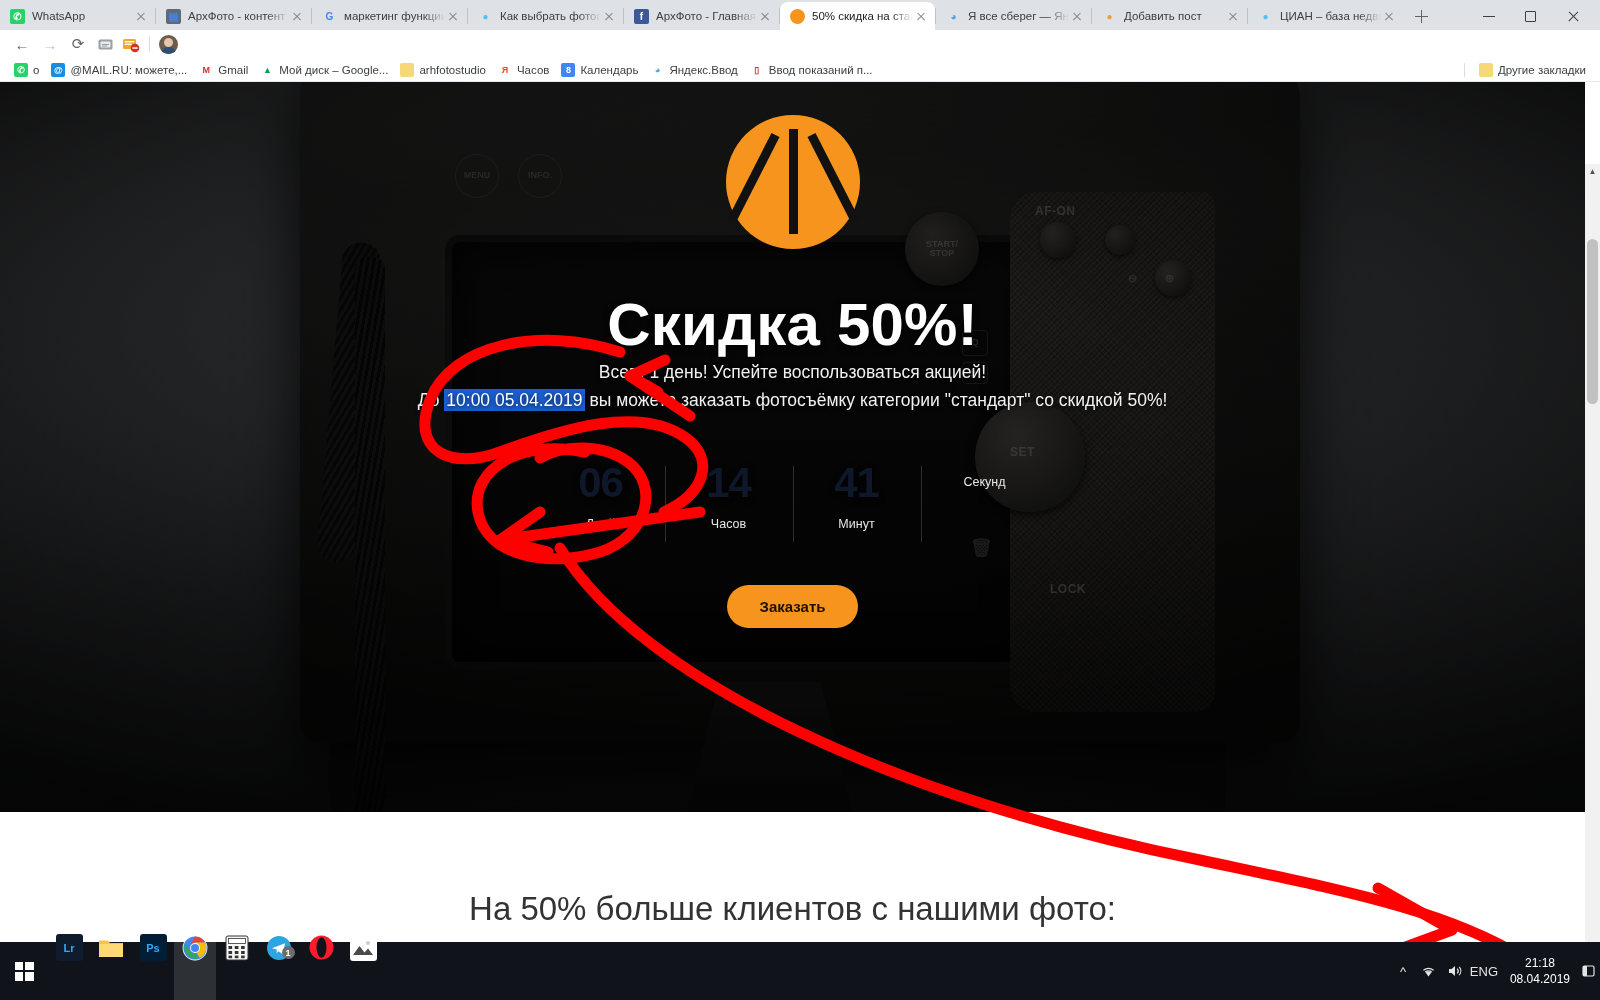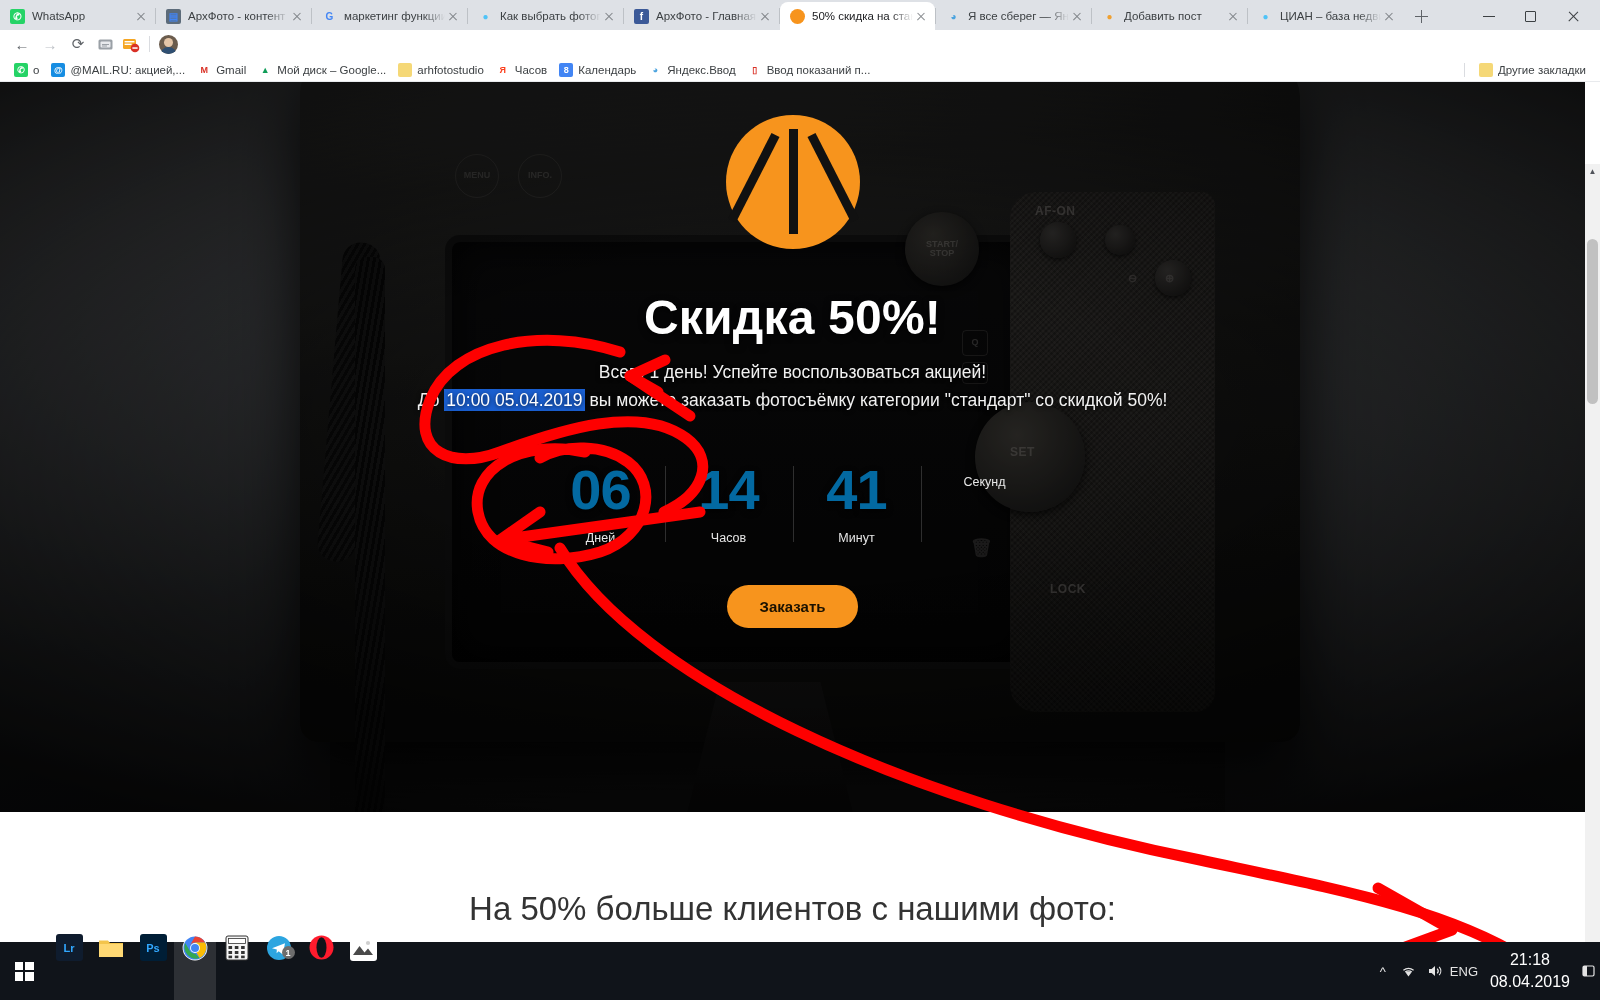--- a/index.html
+++ b/index.html
@@ -181,21 +181,21 @@
     position:absolute; left:50%; top:33px; transform:translateX(-50%);
     width:134px; height:134px; border-radius:50%; background:#f7941d;
   }
   .logo .spoke { position:absolute; background:#111; }
   .logo .s-mid { left:63px; top:14px; width:9px; height:105px; }
   .logo .s-l { left:45px; top:20px; width:9px; height:96px; transform-origin:top center; transform:rotate(27deg); }
   .logo .s-r { left:81px; top:20px; width:9px; height:96px; transform-origin:top center; transform:rotate(-27deg); }
 
   .h1 {
     position:absolute; left:0; right:0; top:208px;
-    font-size:48px; font-weight:bold; color:#ffffff; letter-spacing:.2px;
+    font-size:60px; font-weight:bold; color:#ffffff; letter-spacing:.2px;
     text-shadow:0 2px 7px rgba(0,0,0,.75);
   }
   .sub1 {
     position:absolute; left:0; right:0; top:280px;
     font-size:17.5px; color:#f1f1f1; text-shadow:0 1px 4px rgba(0,0,0,.8);
   }
   .sub2 {
     position:absolute; left:0; right:0; top:308px;
     font-size:17.5px; color:#f1f1f1; text-shadow:0 1px 4px rgba(0,0,0,.8);
   }
@@ -203,21 +203,21 @@
 
   .counter {
     position:absolute; left:50%; top:380px; transform:translateX(-50%);
     display:flex; align-items:flex-start;
   }
   .cunit { width:128px; text-align:center; position:relative; }
   .cunit + .cunit:before {
     content:""; position:absolute; left:0; top:4px; width:1px; height:76px;
     background:rgba(255,255,255,.17);
   }
-  .cnum { font-size:56px; font-weight:bold; color:#0369a1; line-height:1; letter-spacing:-1px;
+  .cnum { font-size:42px; font-weight:bold; color:#0f172a; line-height:1; letter-spacing:-1px;
           text-shadow:0 2px 6px rgba(0,0,0,.8); }
   .clabel { margin-top:13px; font-size:12.5px; color:#e7e7e7; }
 
   .cta {
     position:absolute; left:50%; top:503px; transform:translateX(-50%);
     background:#f7941d; color:#1a1100; border:none; border-radius:25px;
     padding:0 33px; height:43px; font-size:15px; font-weight:bold;
     font-family:"Liberation Sans", sans-serif; cursor:pointer;
   }
 
@@ -243,21 +243,21 @@
   }
   .tstart { width:48px;height:58px; display:flex;align-items:center;justify-content:center; }
   .winlogo { width:19px;height:19px; display:grid; grid-template-columns:1fr 1fr; grid-template-rows:1fr 1fr; gap:2.4px; }
   .winlogo i { background:#ffffff; display:block; }
   .tapp { width:42px;height:74px; display:flex;align-items:flex-start;justify-content:center; position:relative; }
   .tapp.active { background:rgba(255,255,255,.12); }
   .tapp .ind { position:absolute; bottom:2px; left:9px; width:24px; height:3px; background:#6cb4ee; border-radius:2px; }
   .appicon { width:27px;height:27px; border-radius:3px; display:flex;align-items:center;justify-content:center; font-size:11px; font-weight:bold; position:relative; }
   .tray { margin-left:auto; display:flex; align-items:center; height:58px; padding-right:4px; color:#e8e8e8; font-size:11.5px; }
   .trayicon { width:26px;height:58px; display:flex;align-items:center;justify-content:center; color:#e4e4e4; font-size:13px; }
-  .clock { text-align:center; line-height:1.35; padding:0 10px; font-size:16px; color:#ffffff; }
+  .clock { text-align:center; line-height:1.35; padding:0 10px; font-size:12px; color:#ffffff; }
   .notifbtn { width:16px;height:58px; display:flex;align-items:center;justify-content:center; color:#e4e4e4; font-size:12px; }
 </style>
 </head>
 <body>
 
 <div id="browser">
 
   <div class="tabstrip">
     <div id="tabs-container" style="display:flex;align-items:flex-end;">
         <div class="tab">
@@ -361,21 +361,21 @@
   </div>
 
   <div class="bookmarks">
     <div id="bm-container" style="display:flex;align-items:center;">
         <div class="bm">
           <span class="bicon" style="background: rgb(37, 211, 102); color: rgb(255, 255, 255);">✆</span>
           <span class="blabel">o</span>
         </div>
         <div class="bm">
           <span class="bicon" style="background: rgb(22, 141, 226); color: rgb(255, 255, 255);">@</span>
-          <span class="blabel">@MAIL.RU: акцией,...</span>
+          <span class="blabel">@MAIL.RU: можете,...</span>
         </div>
         <div class="bm">
           <span class="bicon" style="background: transparent; color: rgb(217, 48, 37);">M</span>
           <span class="blabel">Gmail</span>
         </div>
         <div class="bm">
           <span class="bicon" style="background: transparent; color: rgb(15, 157, 88);">▲</span>
           <span class="blabel">Мой диск – Google...</span>
         </div>
         <div class="bm">

